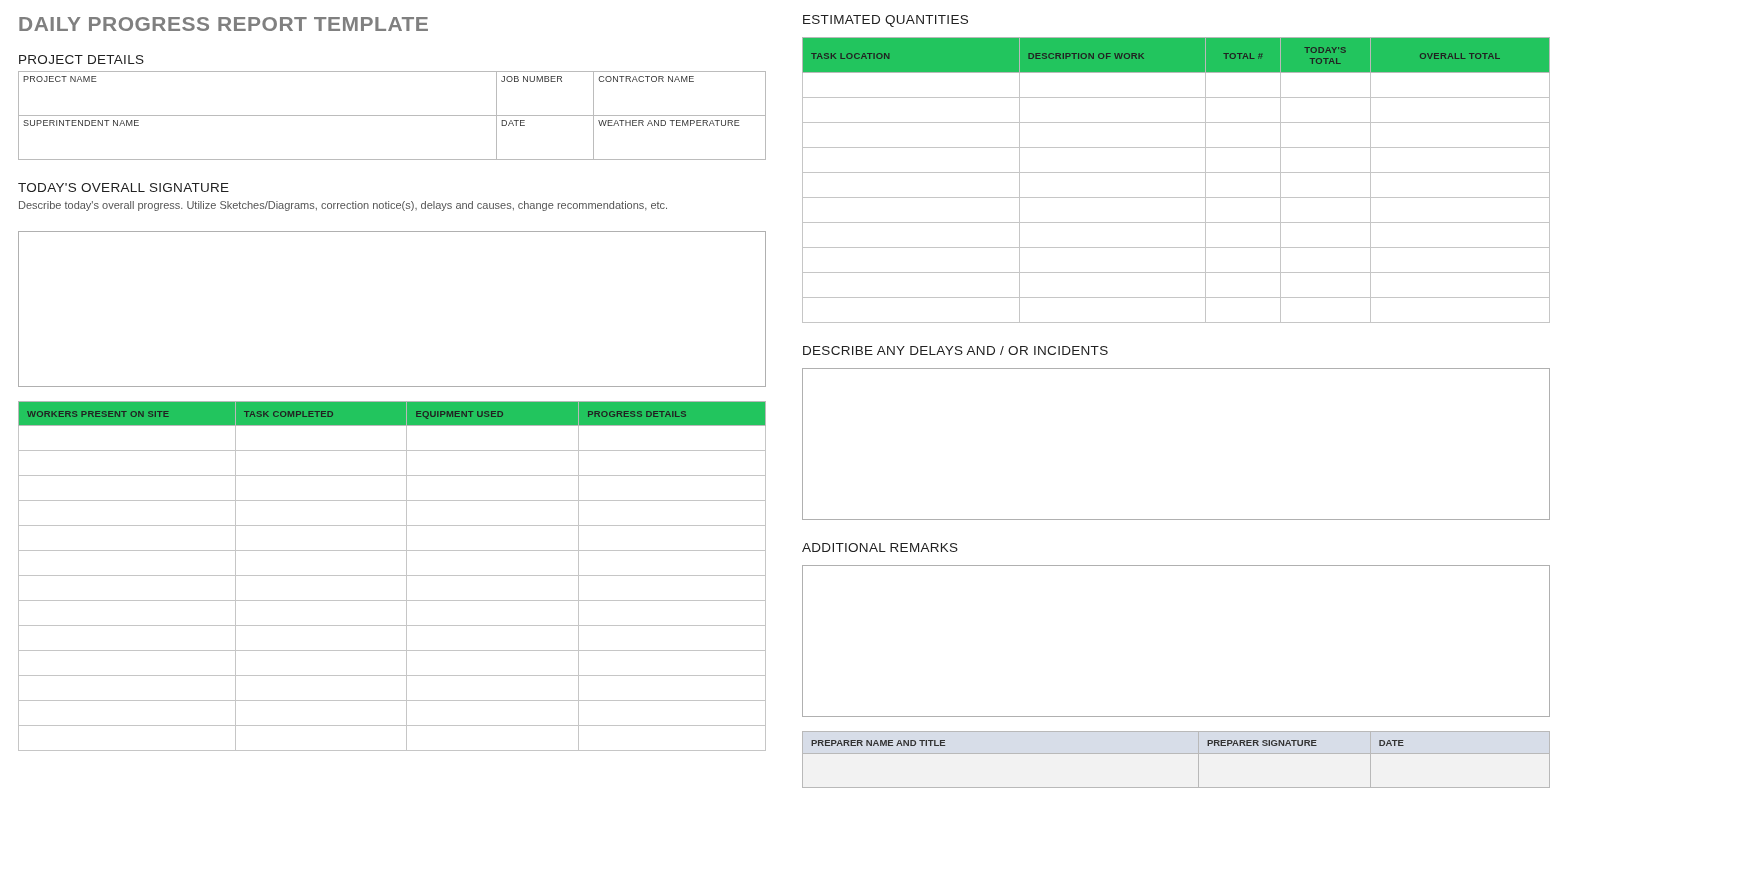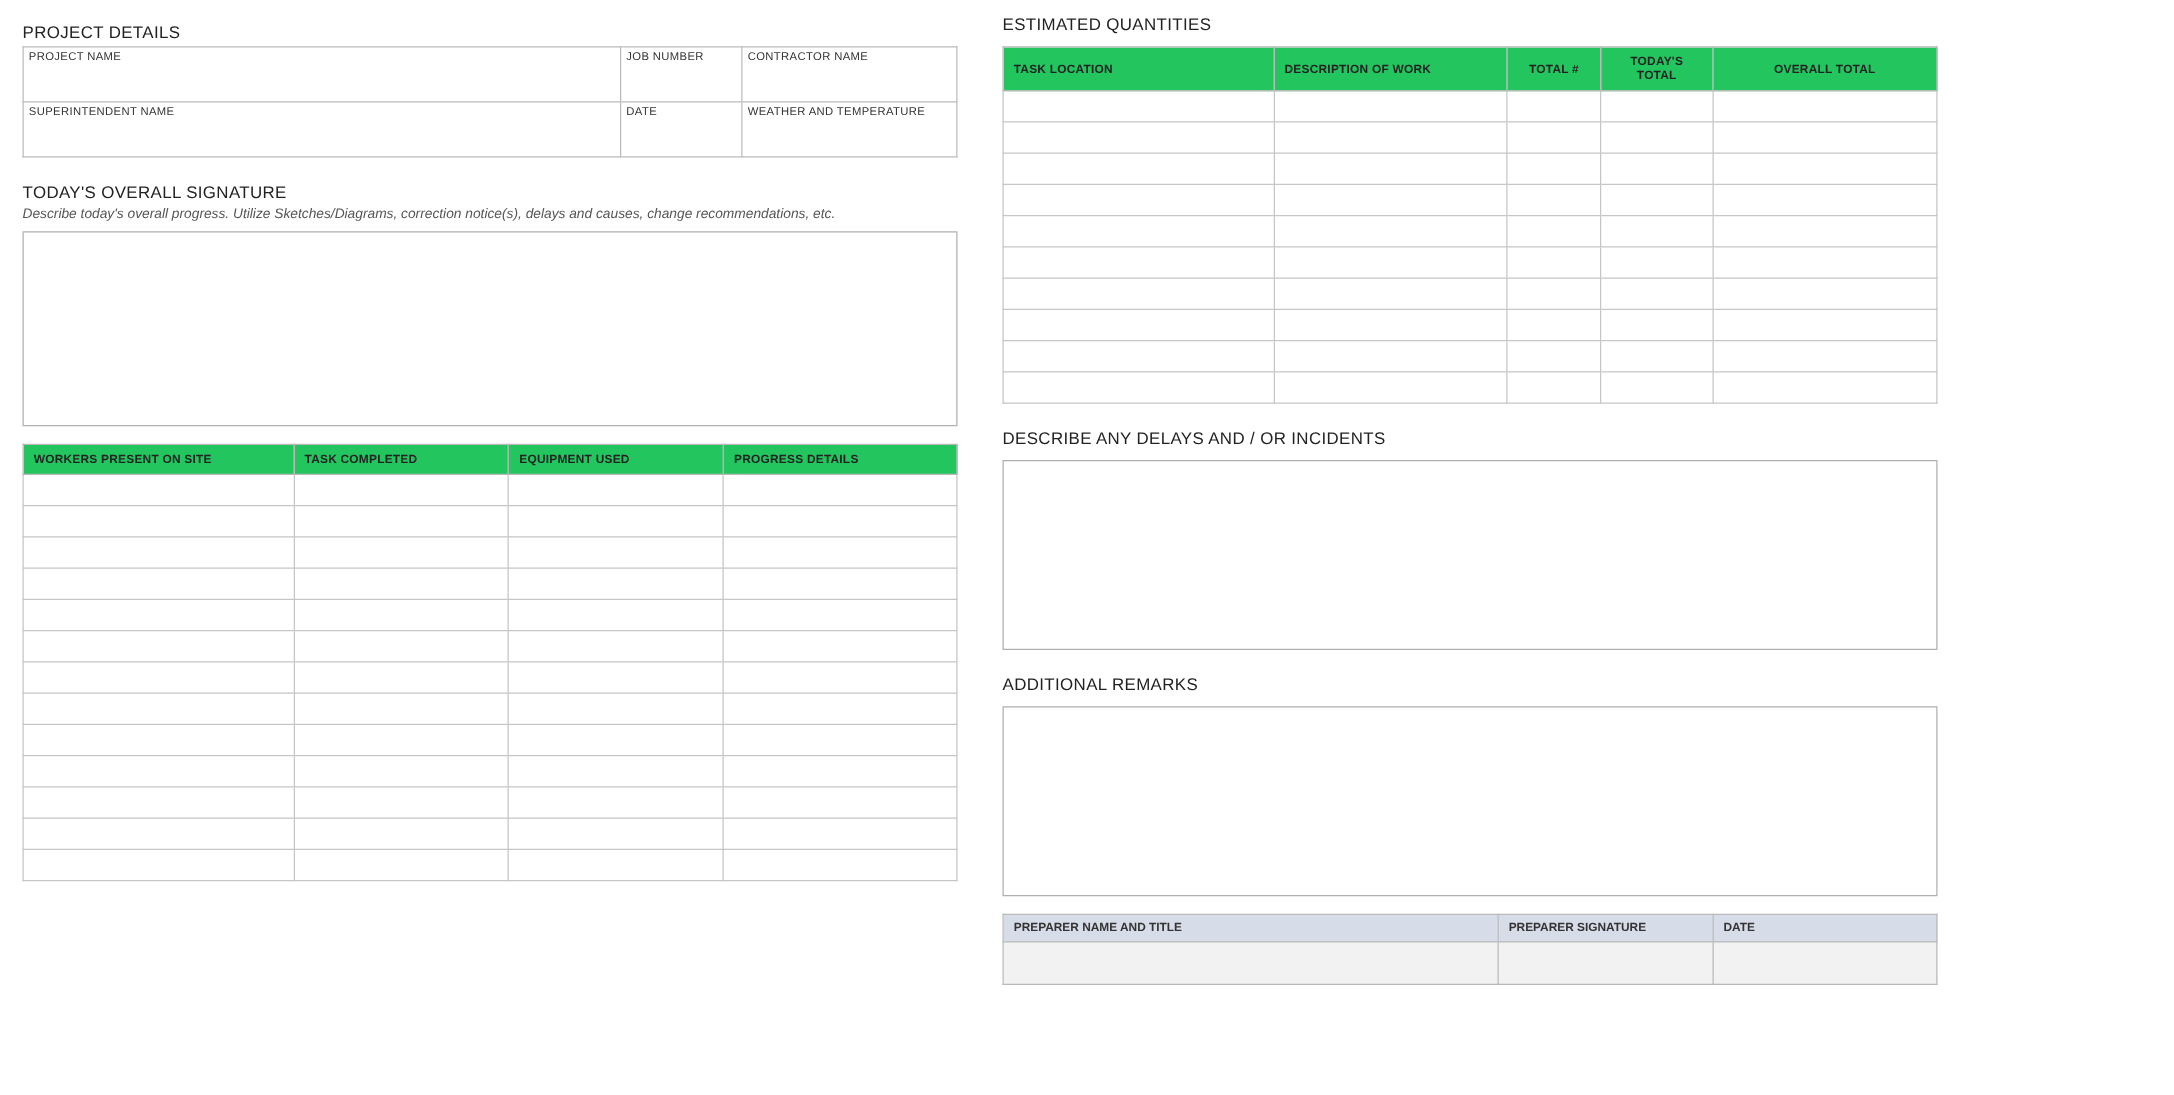--- a/index.html
+++ b/index.html
@@ -27,23 +27,22 @@
   h2.section {
     margin: 0 0 4px 0;
     font-size: 13.5px;
     font-weight: normal;
     letter-spacing: 0.3px;
     color: #222;
     padding-top: 6px;
   }
   .hint {
     font-size: 11px;
-    font-style: italic;
     color: #555;
-    margin-bottom: 8px;
+    margin-bottom: 20px;
   }
   
   .pd-table {
     width: 100%;
     border-collapse: collapse;
     table-layout: fixed;
   }
   .pd-table td {
     border: 1px solid #bcbcbc;
     vertical-align: top;
@@ -118,20 +117,21 @@
   }
   .spacer-sm { height: 6px; }
   .spacer-md { height: 14px; }
 </style>
 </head>
 <body>
 
 <div class="columns">
 
   <div class="col-left">
+    <h1 class="title">DAILY PROGRESS REPORT TEMPLATE</h1>
 
     <h2 class="section">PROJECT DETAILS</h2>
 
     <table class="pd-table">
       <colgroup>
         <col style="width:64%">
           <col style="width:13%">
           <col style="width:23%">
       </colgroup>
       <tbody>

